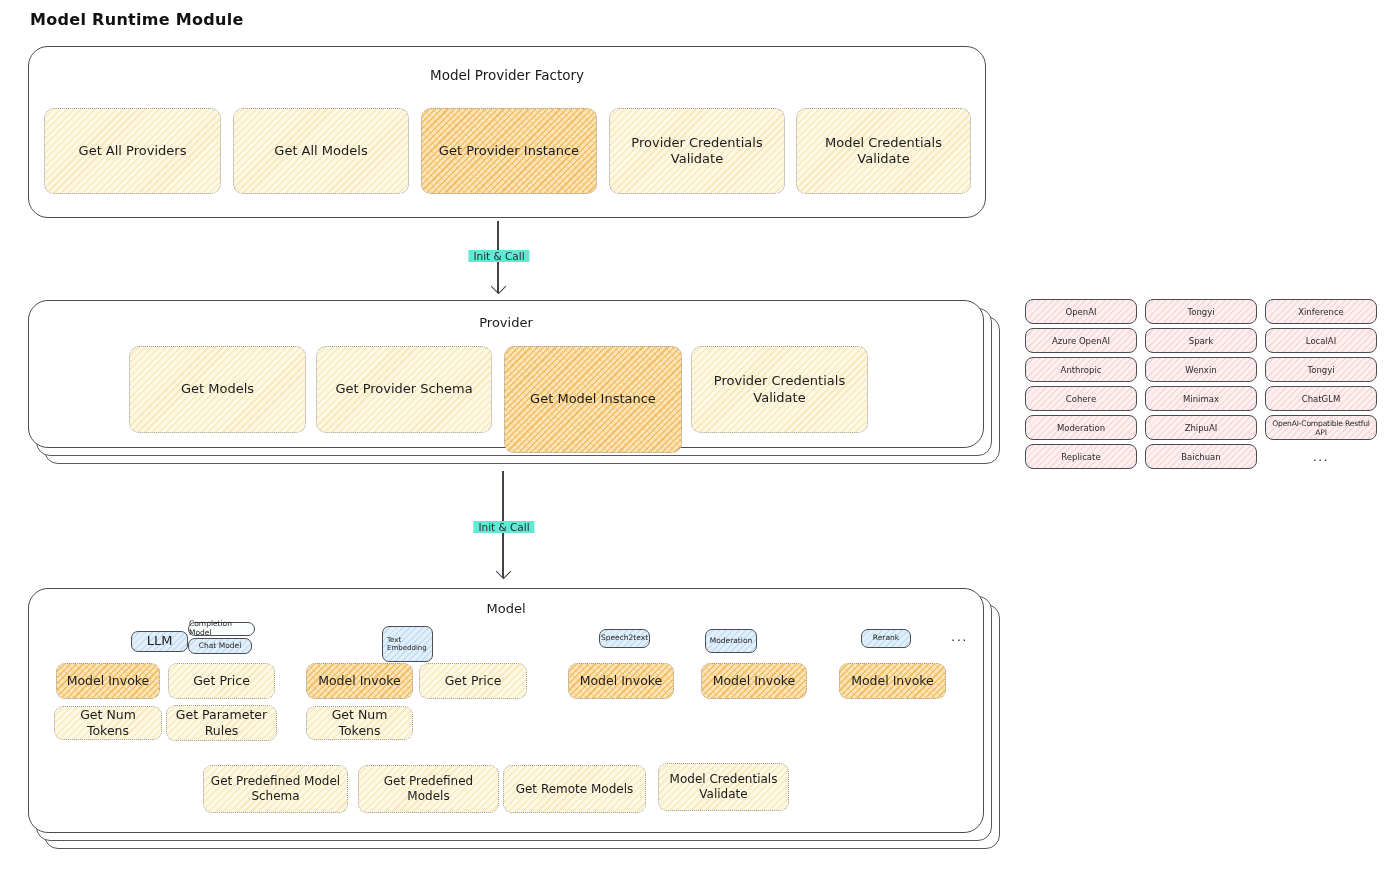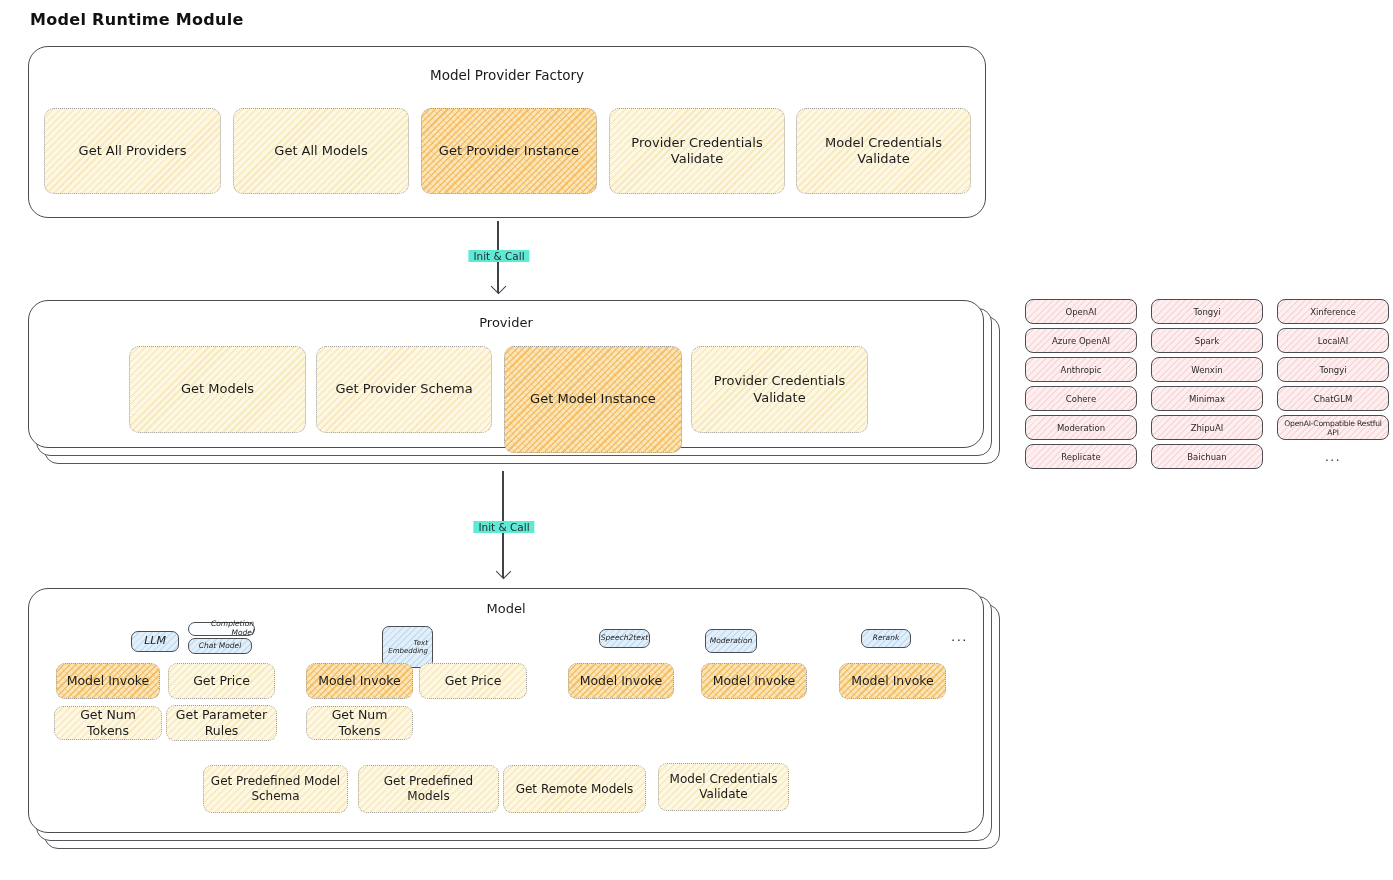--- a/index.html
+++ b/index.html
@@ -20,29 +20,29 @@
   .node.sm{font-size:12.5px;border-radius:9px;}
   .fill-yellow{background:
     repeating-linear-gradient(135deg, rgba(240,214,140,0.40) 0 1.6px, rgba(255,252,240,0.15) 1.6px 5px),
     #fdf7e0;}
   .fill-orange{background:
     repeating-linear-gradient(135deg, rgba(243,179,76,0.70) 0 1.6px, rgba(252,231,190,0.25) 1.6px 4.4px),
     repeating-linear-gradient(45deg, rgba(243,179,76,0.35) 0 1.4px, rgba(0,0,0,0) 1.4px 6px),
     #f9e3b5;}
   .tag{
     position:absolute;box-sizing:border-box;display:flex;align-items:center;justify-content:center;
-    text-align:right;border:1.3px solid #4a4d52;border-radius:7px;color:#222;line-height:1.15;font-style:italic;
+    text-align:left;border:1.3px solid #4a4d52;border-radius:7px;color:#222;line-height:1.15;
   }
   .fill-blue{background:
     repeating-linear-gradient(135deg, rgba(125,175,225,0.28) 0 1.4px, rgba(0,0,0,0) 1.4px 4.6px),
     #e1effa;}
   .fill-pale{background:#fbfdfe;}
   .chips{
     position:absolute;display:grid;grid-template-columns:repeat(3,112px);
-    grid-auto-rows:25px;gap:4px 14px;
+    grid-auto-rows:25px;gap:4px 8px;
   }
   .chip{
     box-sizing:border-box;display:flex;align-items:center;justify-content:center;text-align:center;
     border:1.4px solid #4a4d52;border-radius:8px;font-size:8.5px;color:#2a2a2a;overflow:hidden;
     background:
       repeating-linear-gradient(135deg, rgba(235,158,158,0.28) 0 1.4px, rgba(0,0,0,0) 1.4px 4.6px),
       #fdefef;
   }
   .chip.small-text{font-size:7.6px;letter-spacing:-0.2px;}
   .more-cell{
@@ -114,24 +114,24 @@
 
   <div class="arrow-line" style="left:502px;top:471px;height:107px;"></div>
   <div class="arrowhead" style="left:498px;top:566px;"></div>
   <div class="arrow-label" style="left:504px;top:521px;">Init &amp; Call</div>
 
   <div class="layer" style="left:44px;top:604px;width:956px;height:245px;"></div>
   <div class="layer" style="left:36px;top:596px;width:956px;height:245px;"></div>
   <div class="panel" style="left:28px;top:588px;width:956px;height:245px;">
     <div class="panel-title" style="top:12px;font-size:13px;">Model</div>
 
-    <div class="tag fill-blue" style="left:102px;top:42px;width:48px;height:21px;font-size:11px;">LLM</div>
+    <div class="tag fill-blue" style="left:102px;top:42px;width:57px;height:21px;font-size:13px;">LLM</div>
     <div class="tag fill-pale" style="left:159px;top:33px;width:67px;height:14px;font-size:7.5px;">Completion Model</div>
     <div class="tag fill-blue" style="left:159px;top:49px;width:64px;height:16px;font-size:7.5px;">Chat Model</div>
-    <div class="tag fill-blue" style="left:353px;top:37px;width:51px;height:42px;font-size:7px;padding:1px 4px;">Text Embedding</div>
+    <div class="tag fill-blue" style="left:353px;top:37px;width:51px;height:36px;font-size:7px;padding:1px 4px;">Text Embedding</div>
     <div class="tag fill-blue" style="left:570px;top:40px;width:51px;height:19px;font-size:7.5px;">Speech2text</div>
     <div class="tag fill-blue" style="left:676px;top:40px;width:52px;height:24px;font-size:7.5px;">Moderation</div>
     <div class="tag fill-blue" style="left:832px;top:40px;width:50px;height:19px;font-size:7.5px;">Rerank</div>
     <div class="dots" style="left:922px;top:40px;">...</div>
 
     <div class="node sm fill-orange" style="left:27px;top:74px;width:104px;height:36px;">Model Invoke</div>
     <div class="node sm fill-yellow" style="left:139px;top:74px;width:107px;height:36px;">Get Price</div>
     <div class="node sm fill-orange" style="left:277px;top:74px;width:107px;height:36px;">Model Invoke</div>
     <div class="node sm fill-yellow" style="left:390px;top:74px;width:108px;height:36px;">Get Price</div>
     <div class="node sm fill-orange" style="left:539px;top:74px;width:106px;height:36px;">Model Invoke</div>

